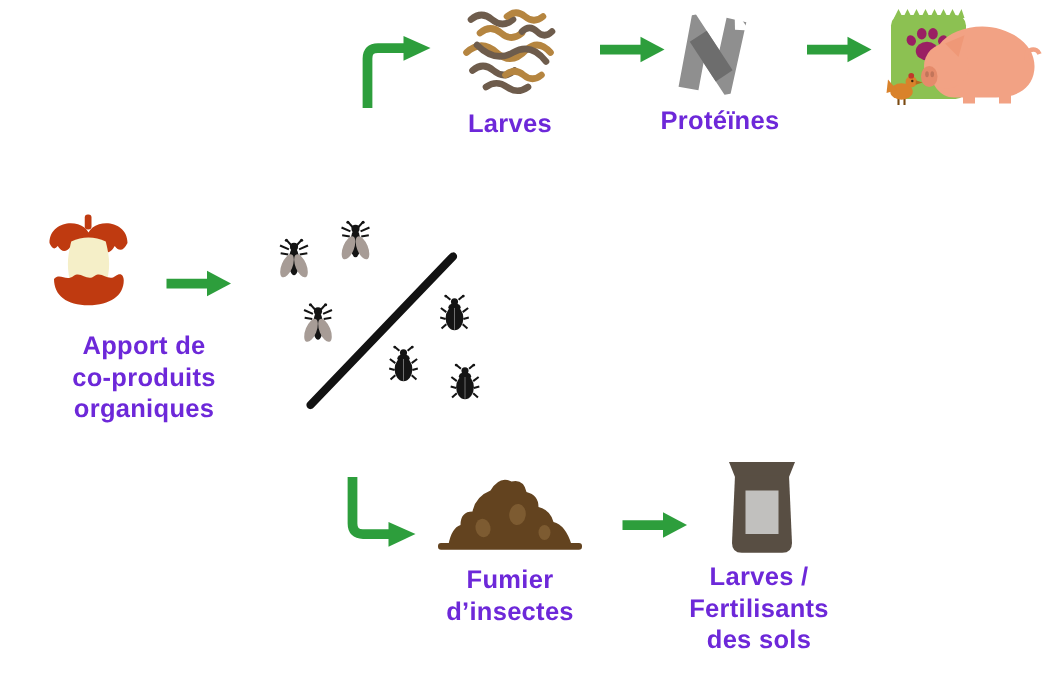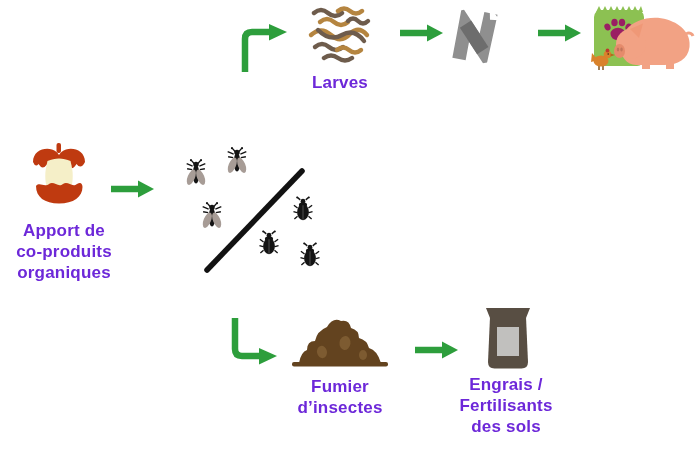--- a/index.html
+++ b/index.html
@@ -24,21 +24,21 @@
     <path fill="#bf3a10" d="M3,20 C3,9 14,5 22,7.5 C25.5,8.5 27.5,10.5 29,13
       C30.5,10.5 32.5,8.5 36,7.5 C44,5 55,9 55,20
       Q51,28 46.5,22 Q42,30 36.5,23 Q32.5,29 27,22.5 Q22.5,29.5 17,22.5 Q12.5,28.5 8.5,22 Q5.5,26 3,20 Z"></path>
     <path fill="#f5efc8" d="M17.5,19 C14.5,31 14.5,37 17.5,49 C25,53 33,53 40.5,49
       C43.5,37 43.5,31 40.5,19 C33,15.5 25,15.5 17.5,19 Z"></path>
     <path fill="#bf3a10" d="M6,44 C10,39.5 14,46 19,42 C24,38.5 28,46 33,42
       C38,38.5 42,46 47,42 C50.5,39.5 52.5,41.5 52.5,45
       C52.5,55 43.5,61.5 29,61.5 C14.5,61.5 6,55 6,44 Z"></path>
   </svg>
 
-  <div class="label" style="left:0px;top:220px;width:128px;">Apport de
+  <div class="label" style="left:0px;top:220px;width:128px;padding-left:32px;">Apport de
 co-produits
 organiques</div>
 
   <svg class="abs" style="left:109px;top:179px;" width="46" height="20" viewBox="0 0 46 20">
     <line x1="2" y1="10" x2="30" y2="10" stroke="#2d9e3c" stroke-width="6.5"></line>
     <polygon points="29,1.5 45,10 29,18.5" fill="#2d9e3c"></polygon>
   </svg>
 
   <svg class="abs" style="left:185px;top:157px;" width="22" height="32" viewBox="0 0 26 34">
     <g stroke="#141414" stroke-width="1.6" fill="none">
@@ -173,20 +173,21 @@
     <line x1="2" y1="10" x2="30" y2="10" stroke="#2d9e3c" stroke-width="6.5"></line>
     <polygon points="29,1.5 45,10 29,18.5" fill="#2d9e3c"></polygon>
   </svg>
 
   <svg class="abs" style="left:446px;top:8px;transform:rotate(-10deg);" width="60" height="56" viewBox="0 0 56 54">
     <path d="M8,46 L20,14 L32,42 L46,8" fill="none" stroke="#8f8f8f" stroke-width="13" stroke-linejoin="miter"></path>
     <path d="M20,14 L32,42" fill="none" stroke="#6d6d6d" stroke-width="13"></path>
     <polygon points="46,1 53,16 44,14" fill="#ffffff"></polygon>
   </svg>
 
+  <div class="label" style="left:420px;top:70px;width:120px;">Protéïnes</div>
 
   <svg class="abs" style="left:536px;top:23px;" width="46" height="20" viewBox="0 0 46 20">
     <line x1="2" y1="10" x2="30" y2="10" stroke="#2d9e3c" stroke-width="6.5"></line>
     <polygon points="29,1.5 45,10 29,18.5" fill="#2d9e3c"></polygon>
   </svg>
 
   <svg class="abs" style="left:590px;top:2px;" width="108" height="68" viewBox="0 0 108 68">
     <polygon fill="#8cc152" points="6,10 9,4 12,10 15,4 18,10 21,4 24,10 27,4 30,10 33,4 36,10 39,4 42,10 45,4 48,10 51,4 53,10"></polygon>
     <rect x="4" y="8" width="50" height="56" rx="7" fill="#8cc152"></rect>
     <g fill="#9a1f63">
@@ -242,17 +243,17 @@
     <line x1="2" y1="10" x2="30" y2="10" stroke="#2d9e3c" stroke-width="6.5"></line>
     <polygon points="29,1.5 45,10 29,18.5" fill="#2d9e3c"></polygon>
   </svg>
 
   <svg class="abs" style="left:483px;top:306px;" width="50" height="64" viewBox="0 0 50 64">
     <polygon points="3,2 47,2 43,12 7,12" fill="#584e43"></polygon>
     <path d="M7,11 L43,11 L45,56 Q45,62.5 38.5,62.5 L11.5,62.5 Q5,62.5 5,56 Z" fill="#584e43"></path>
     <rect x="14" y="21" width="22" height="29" fill="#c1c0be"></rect>
   </svg>
 
-  <div class="label" style="left:436px;top:374px;width:140px;">Engrais /
+  <div class="label" style="left:436px;top:374px;width:140px;">Larves /
 Fertilisants
 des sols</div>
 
 </div>
 
 </body></html>

